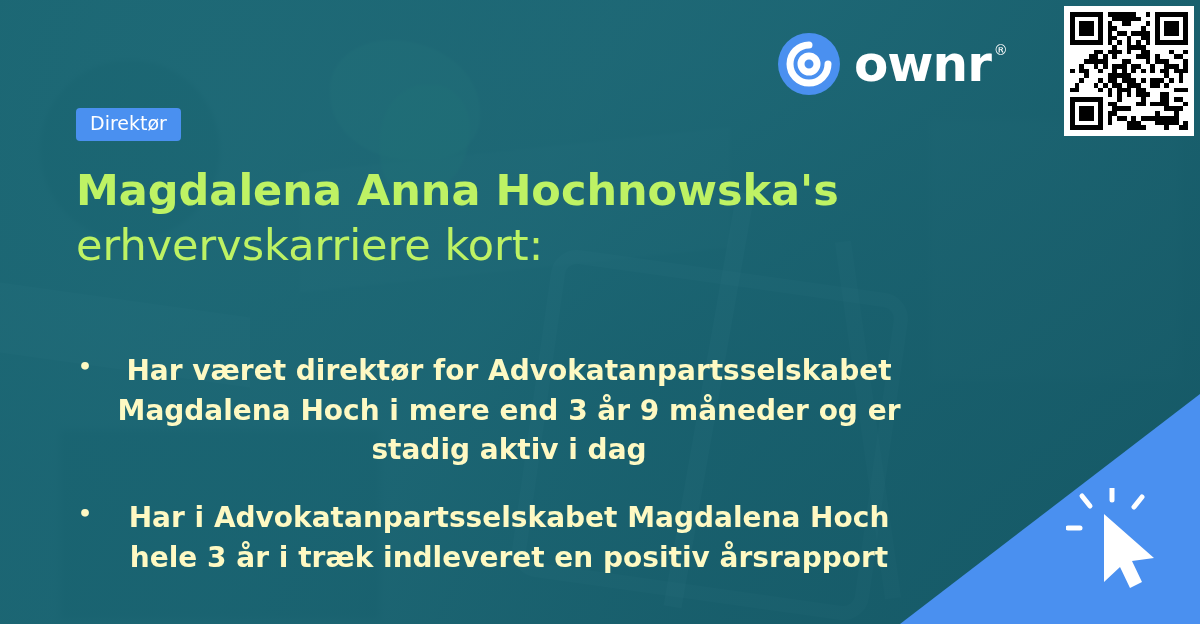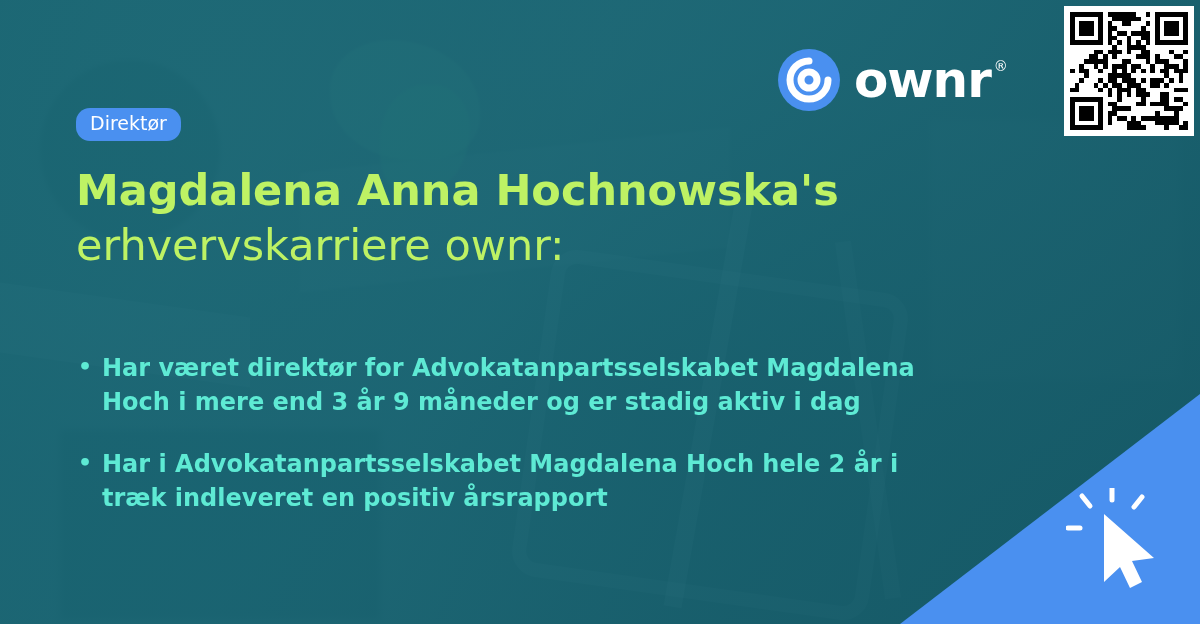--- a/index.html
+++ b/index.html
@@ -65,21 +65,21 @@
     right: 24px;
     bottom: 26px;
     width: 110px;
     height: 110px;
   }
 
   
   .logo {
     position: absolute;
     left: 778px;
-    top: 49px;
+    top: 33px;
     display: flex;
     align-items: center;
     gap: 14px;
   }
   .logo-mark { width: 62px; height: 62px; }
   .logo-word {
     color: #ffffff;
     font-size: 50px;
     font-weight: bold;
     letter-spacing: -1px;
@@ -121,46 +121,47 @@
     left: 76px;
     top: 108px;
     width: 880px;
   }
   .badge {
     display: inline-block;
     background: #4a90f0;
     color: #ffffff;
     font-size: 19px;
     padding: 5px 14px 7px;
-    border-radius: 14px;
+    border-radius: 4px;
     line-height: 1.1;
   }
   h1.title {
     margin: 22px 0 0;
     color: #bef264;
     font-size: 43px;
     font-weight: bold;
     line-height: 1.28;
     letter-spacing: 0px;
   }
   h1.title .line2 { display: block; font-weight: normal; }
   ul.bullets {
     list-style: none;
     margin: 78px 0 0;
     padding: 0;
   }
   ul.bullets li {
     position: relative;
-    color: #5eead4;
-    font-size: 24px;
+    color: #fef9c3;
+    font-size: 28px;
     font-weight: bold;
     line-height: 1.42;
     padding-left: 26px;
     margin-bottom: 28px;
     max-width: 840px;
+    text-align: center;
   }
   ul.bullets li:last-child { margin-bottom: 0; }
   ul.bullets li::before {
     content: "\2022";
     position: absolute;
     left: 2px;
     top: 0;
     font-size: 22px;
   }
 </style>
@@ -841,21 +842,21 @@
         <span></span>
         <span class="on"></span>
         <span class="on"></span>
       </div>
   </div>
 
   <div class="content">
     <span class="badge">Direktør</span>
     <h1 class="title">
       <span>Magdalena Anna Hochnowska's</span>
-      <span class="line2">erhvervskarriere ownr:</span>
+      <span class="line2">erhvervskarriere kort:</span>
     </h1>
     <ul class="bullets">
       <li>Har været direktør for Advokatanpartsselskabet Magdalena Hoch i mere end 3 år 9 måneder og er stadig aktiv i dag</li>
-      <li>Har i Advokatanpartsselskabet Magdalena Hoch hele 2 år i træk indleveret en positiv årsrapport</li>
+      <li>Har i Advokatanpartsselskabet Magdalena Hoch hele 3 år i træk indleveret en positiv årsrapport</li>
     </ul>
   </div>
 
 </div>
 
 </body></html>

